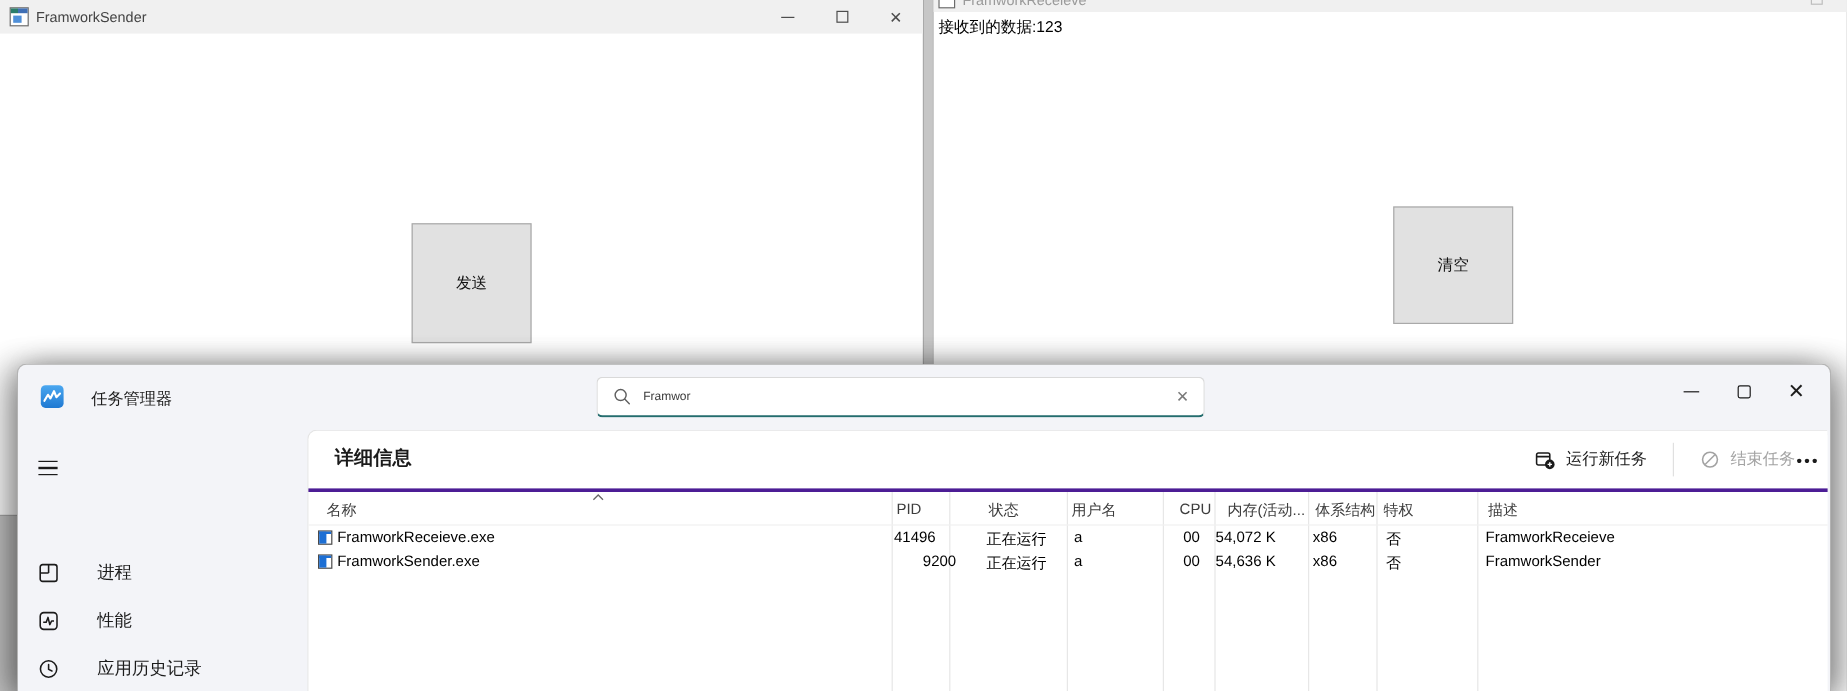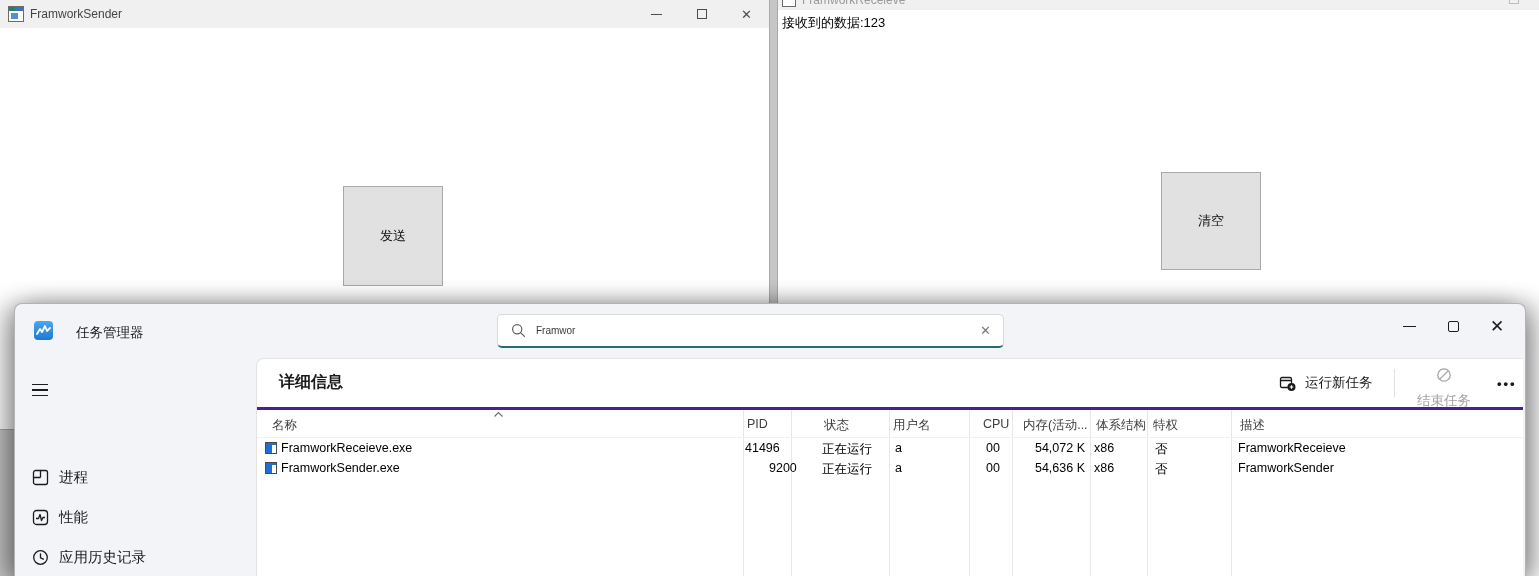--- a/index.html
+++ b/index.html
@@ -71,44 +71,44 @@
   .tm-cap-btn { width:44px; height:32px; display:flex; align-items:center; justify-content:center; color:#1b1b1b; }
   .tm-cap-btn .glyph-min { width:13px; background:#1b1b1b; }
   .tm-cap-btn .glyph-max { width:11px; height:11px; border:1.2px solid #1b1b1b; border-radius:2px; }
   .tm-cap-btn.close { font-size:17px; font-weight:300; }
 
   .tm-sidebar { position:absolute; left:0; top:54px; bottom:0; width:241px; }
   .tm-burger { position:absolute; left:17px; top:17px; width:30px; height:30px; display:flex; flex-direction:column; justify-content:center; gap:4px; }
   .tm-burger span { display:block; width:16px; height:1.6px; background:#1b1b1b; }
   .side-item { position:absolute; left:0; width:241px; height:40px; display:flex; align-items:center; }
   .side-item .s-ic { width:17px; height:17px; margin-left:17px; color:#1b1b1b; display:flex; }
-  .side-item .s-lb { margin-left:10px; font-size:14.5px; color:#1b1b1b; }
+  .side-item .s-lb { margin-left:32px; font-size:14.5px; color:#1b1b1b; }
 
   .tm-content {
     position:absolute; left:241px; top:54px; width:1267px; bottom:0;
     background:#fff; border:1px solid #e4e4e4; border-right:none; border-bottom:none;
     border-radius:8px 0 0 0;
   }
   .tm-toolbar { position:absolute; left:0; top:0; right:0; height:48px; }
   .tm-pagetitle { position:absolute; left:22px; top:13px; font-size:16px; font-weight:700; color:#1b1b1b; }
   .tbtn { position:absolute; top:8px; height:32px; display:flex; align-items:center; gap:9px; padding:0 8px; border-radius:4px; font-size:13.5px; }
   .tbtn.run { left:1014px; color:#1b1b1b; }
-  .tbtn.end { left:1152px; color:#a3a3a3;flex-direction:column; }
+  .tbtn.end { left:1152px; color:#a3a3a3; }
   .tool-divider { position:absolute; left:1137px; top:10px; width:1px; height:28px; background:#e0e0e0; }
   .tbtn.more { left:1232px; color:#1b1b1b; letter-spacing:2px; font-weight:700; font-size:13px; }
 
   .tm-table { position:absolute; left:0; top:48px; right:0; bottom:0; border-top:3px solid #4c1d95; font-size:12.5px; }
   .col-sep { position:absolute; top:0; bottom:0; width:1px; background:#e7e7e7; }
   .thead { position:absolute; left:0; top:0; right:0; height:27px; color:#3d3d3d; }
   .thead .hc { position:absolute; top:7px; white-space:nowrap; }
   .sort-caret { position:absolute; left:236px; top:1px; color:#6a6a6a; }
   .head-line { position:absolute; left:0; right:0; top:27px; height:1px; background:#f1f1f1; }
   .trow { position:absolute; left:0; right:0; height:20px; color:#000; }
   .trow .tc { position:absolute; top:3px; white-space:nowrap; }
-  .trow .mem { text-align:right; width:72px; }
+  .trow .mem { text-align:left; width:72px; }
   .proc-ico { position:absolute; left:8px; top:4px; width:12px; height:12px; border:1px solid #4a4a4a; background:#fff; }
   .proc-ico::before { content:""; position:absolute; left:0; top:0; bottom:0; width:6px; background:#1d6fd4; }
   .proc-ico::after { content:""; position:absolute; left:0; top:0; right:0; height:2px; background:#1d6fd4; }
 
   svg { display:block; }
 </style>
 </head>
 <body>
 
 <div class="win sender">

